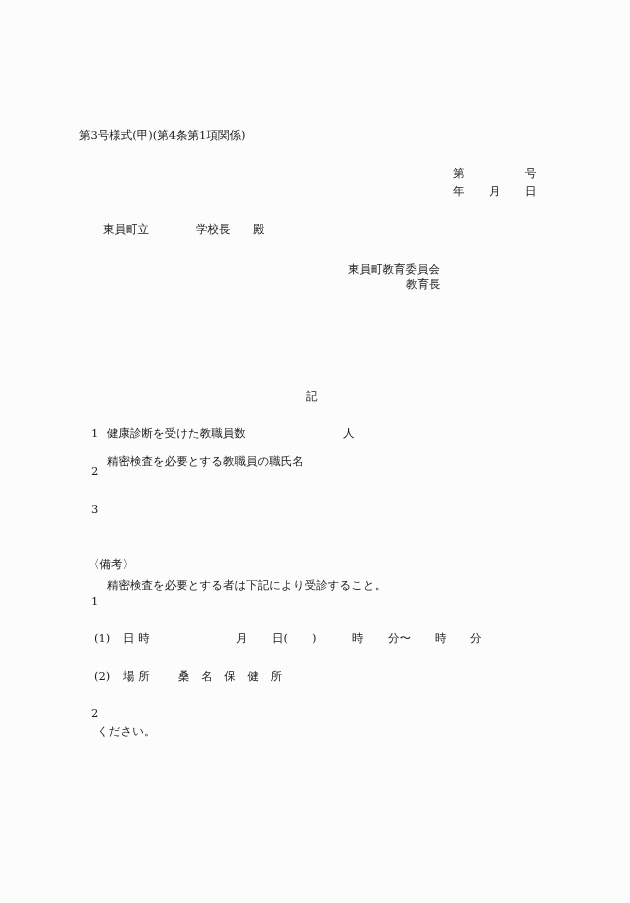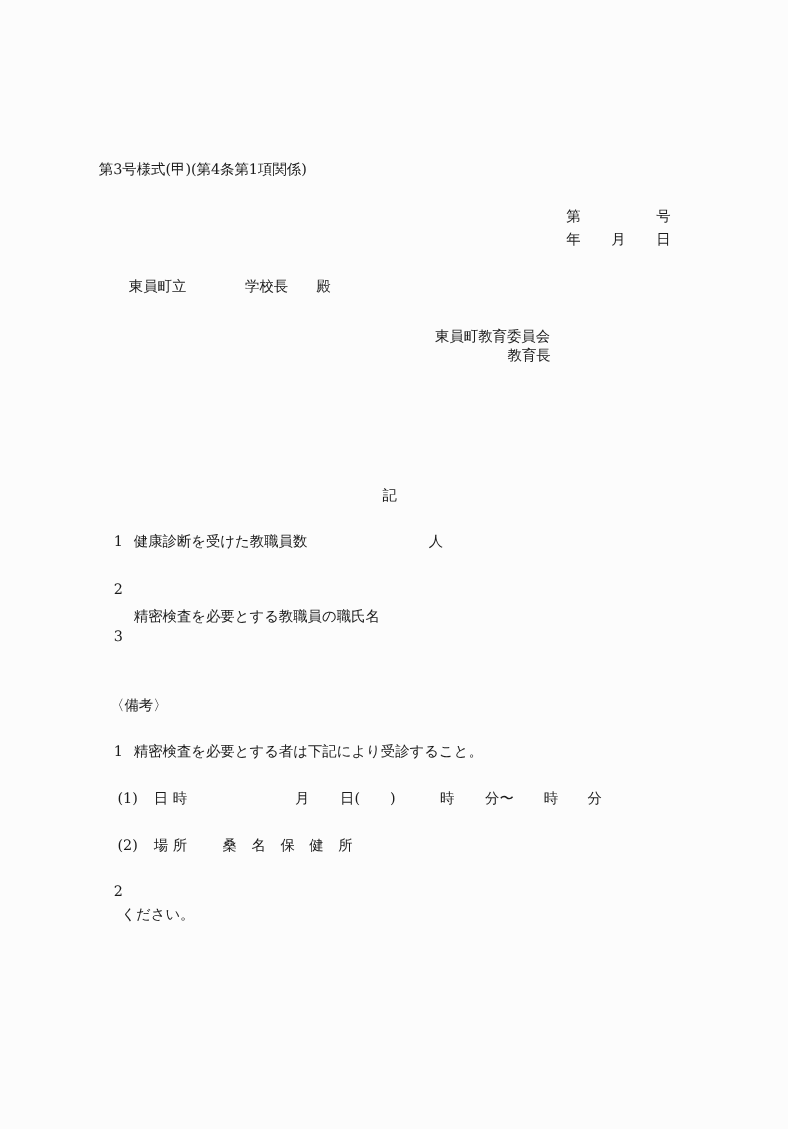--- a/index.html
+++ b/index.html
@@ -52,28 +52,28 @@
 
 
 
   <div class="row" style="left:306px; top:343px;">記</div>
 
   <div class="row" style="left:91px; top:380px;">1</div>
   <div class="row" style="left:107px; top:380px;">健康診断を受けた教職員数</div>
   <div class="row" style="left:343px; top:380px;">人</div>
 
   <div class="row" style="left:91px; top:418px;">2</div>
-  <div class="row" style="left:107px; top:440px;text-align:right;">精密検査を必要とする教職員の職氏名</div>
+  <div class="row" style="left:107px; top:408px;text-align:right;">精密検査を必要とする教職員の職氏名</div>
 
   <div class="row" style="left:91px; top:456px;">3</div>
 
   <div class="row" style="left:88px; top:511px;">〈備考〉</div>
 
   <div class="row" style="left:91px; top:548px;">1</div>
-  <div class="row" style="left:107px; top:548px;">精密検査を必要とする者は下記により受診すること。</div>
+  <div class="row" style="left:107px; top:532px;">精密検査を必要とする者は下記により受診すること。</div>
 
   <div class="row" style="left:94px; top:585px;">(1)</div>
   <div class="row" style="left:123px; top:585px;">日 時</div>
   <div class="row" style="left:236px; top:585px;">月</div>
   <div class="row" style="left:272px; top:585px;">日(</div>
   <div class="row" style="left:312px; top:585px;">)</div>
   <div class="row" style="left:352px; top:585px;">時</div>
   <div class="row" style="left:388px; top:585px;">分〜</div>
   <div class="row" style="left:435px; top:585px;">時</div>
   <div class="row" style="left:470px; top:585px;">分</div>

